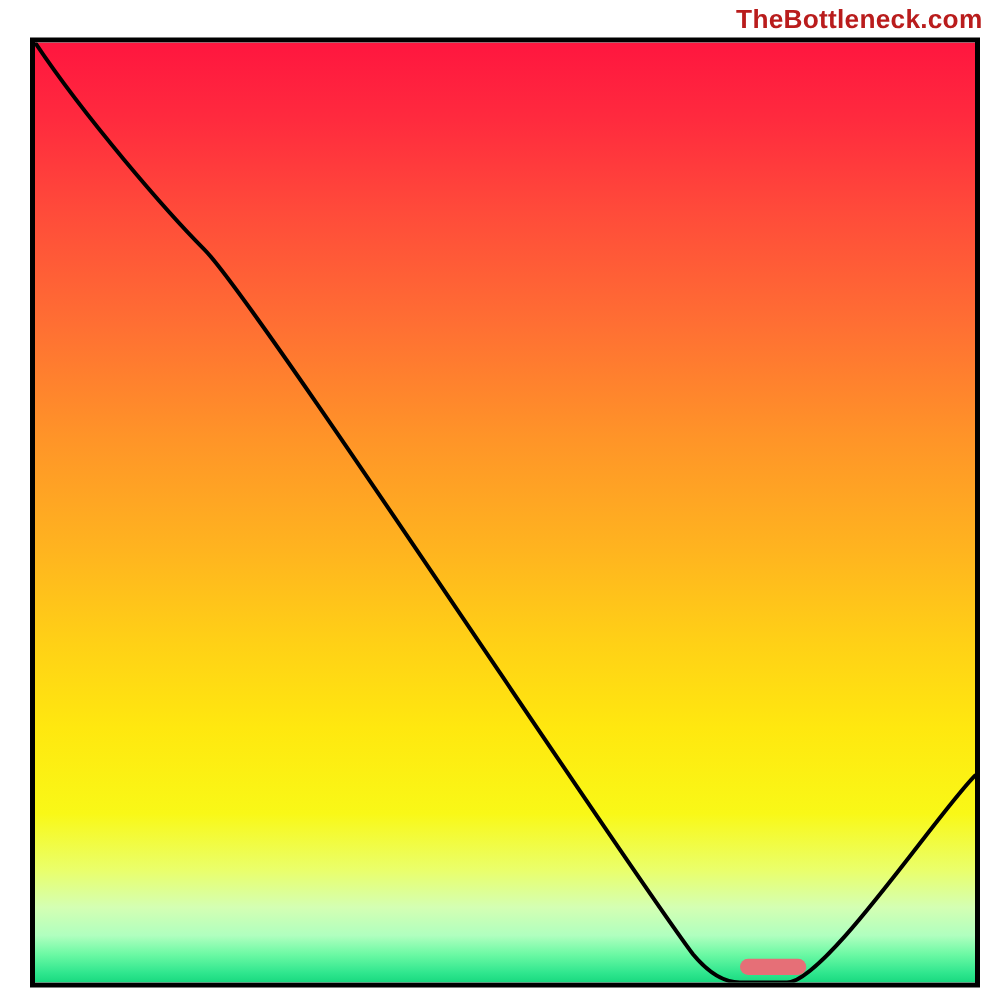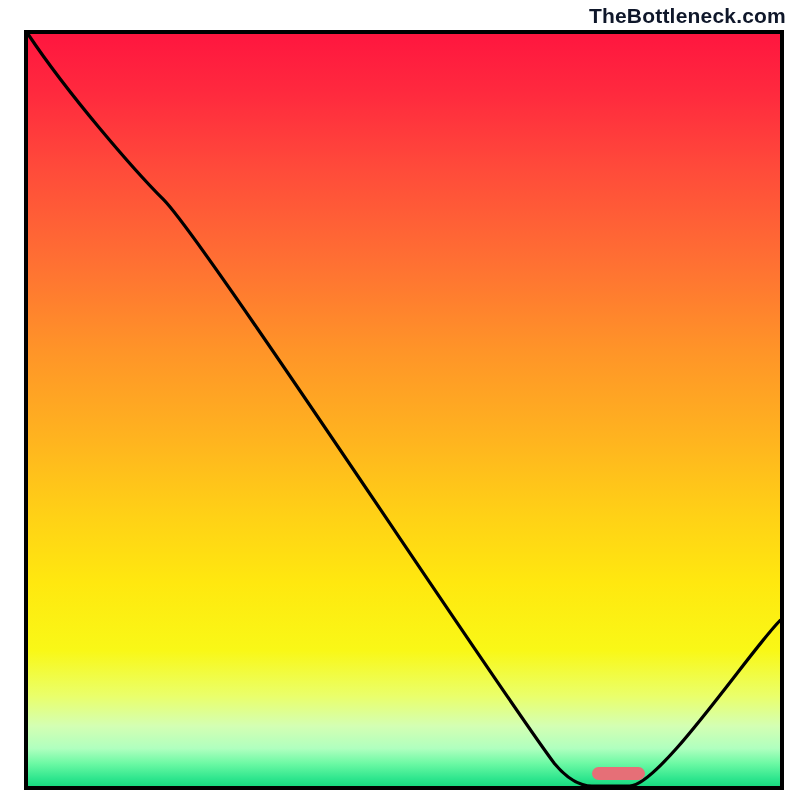--- a/index.html
+++ b/index.html
@@ -15,21 +15,21 @@
     position: relative;
     width: 800px;
     height: 800px;
   }
   .attribution {
     position: absolute;
     top: 4px;
     right: 14px;
     font-size: 21px;
     font-weight: bold;
-    color: #0f172a;
+    color: #b91c1c;
     letter-spacing: 0.2px;
   }
   .plot {
     position: absolute;
     left: 24px;
     top: 30px;
     width: 752px;
     height: 752px;
     border: 4px solid #000000;
     box-sizing: content-box;

